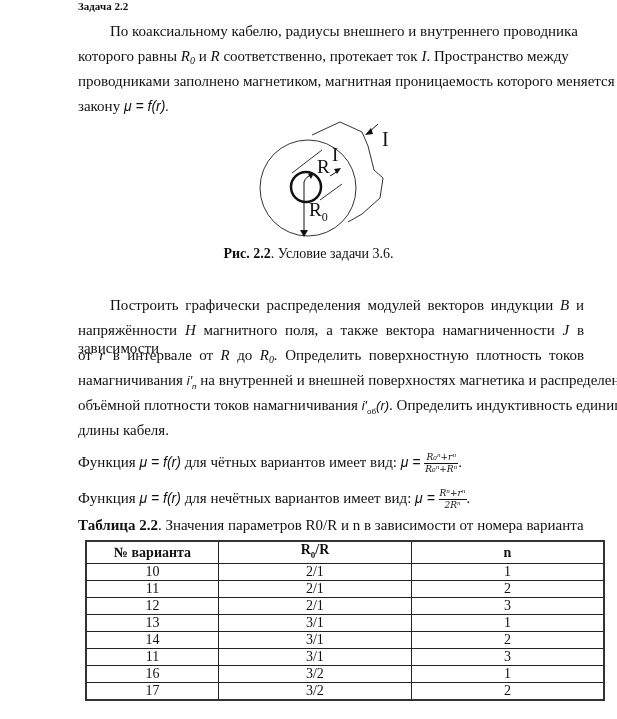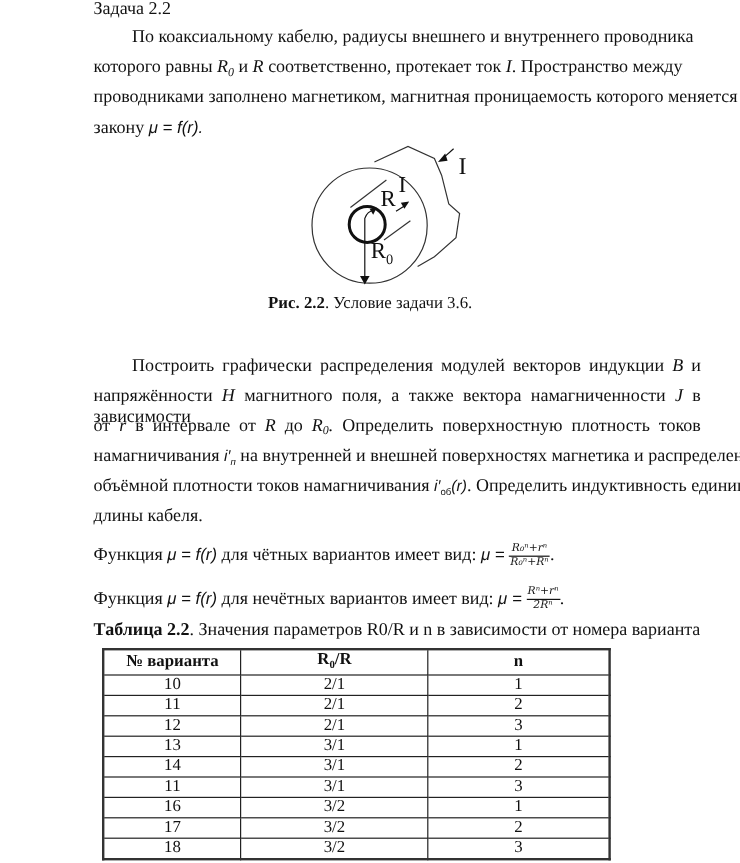--- a/index.html
+++ b/index.html
@@ -1,35 +1,35 @@
 <!DOCTYPE html>
 <html><head>
   <meta charset="utf-8">
   <style>
     html, body { margin: 0; padding: 0; background: #ffffff; }
     body {
       width: 617px; height: 719px; position: relative; overflow: hidden;
       font-family: "Liberation Serif", serif; color: #111; font-size: 15px;
     }
     .abs { position: absolute; white-space: nowrap; }
-    .title { left: 78px; top: 0px; font-weight: normal; font-size: 15px; text-align: right; }
+    .title { left: 78px; top: 0px; font-weight: bold; font-size: 11px; text-align: right; }
     .line { font-size: 15px; line-height: 18px; }
     .just { text-align: justify; text-align-last: justify; white-space: normal; }
     i, .it { font-style: italic; }
     .mth { font-family: Liberation Sans, sans-serif; font-style: italic; font-size: 14px; }
     sub.s { font-size: 10px; vertical-align: -3px; }
     .frac { display: inline-block; vertical-align: middle; text-align: center; font-family: "DejaVu Serif", serif; font-style: italic; font-size: 9px; line-height: 11px; }
     .frac .num { display: block; border-bottom: 1px solid #111; padding: 0 1px; }
     .frac .den { display: block; padding: 0 1px; }
 
     .caption { left: 0; width: 617px; top: 246px; text-align: center; font-size: 14px; }
     .caption b { font-weight: bold; }
 
     table.params {
-      position: absolute; left: 85px; top: 540px; width: 424px;
+      position: absolute; left: 85px; top: 540px; width: 520px;
       border-collapse: collapse; font-size: 14px;
       border: 2px solid #333;
       padding-left: 36px;
     }
     table.params th, table.params td {
       border: 1px solid #222; height: 16px; padding: 0; line-height: 15px; text-align: center;
     }
     table.params th { font-weight: bold; }
     table.params col.c1 { width: 128px; }
     table.params col.c2 { width: 186px; }
@@ -175,19 +175,14 @@
     <tr>
         <td>16</td>
         <td>3/2</td>
         <td>1</td>
       </tr>
     <tr>
         <td>17</td>
         <td>3/2</td>
         <td>2</td>
       </tr>
-    <tr>
-        <td>18</td>
-        <td>3/2</td>
-        <td>3</td>
-      </tr>
   </tbody>
 </table>
 
 </body></html>

